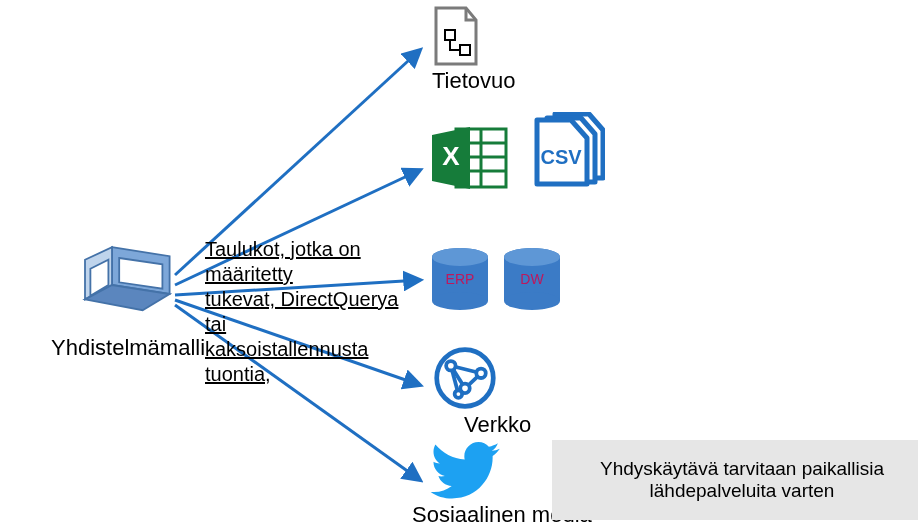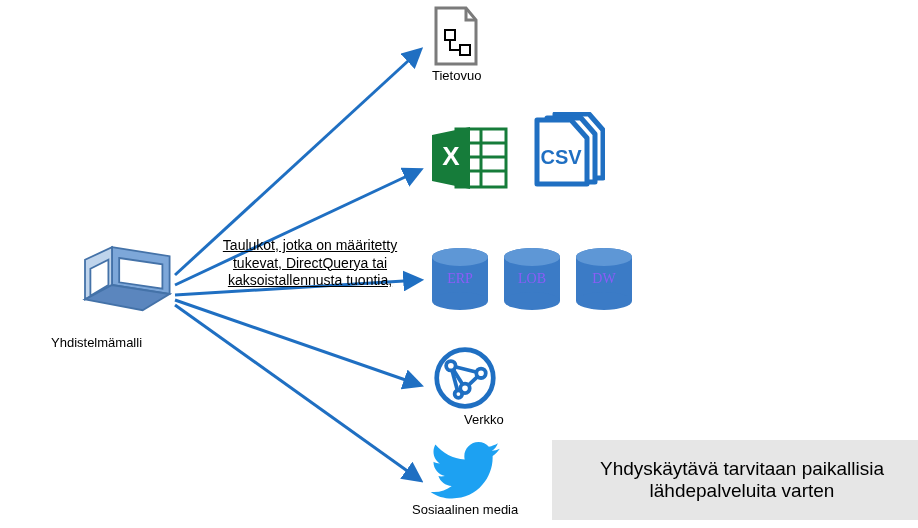--- a/index.html
+++ b/index.html
@@ -7,40 +7,39 @@
     padding: 0;
     width: 918px;
     height: 528px;
     font-family: "Segoe UI", Arial, sans-serif;
     background: #fff;
     color: #000;
     position: relative;
     overflow: hidden;
   }
   .abs { position: absolute; }
-  .label { font-size: 13px; color: #000; }
+  .label { font-size: 22px; color: #000; }
   .anno {
-    font-size: 14px;
+    font-size: 20px;
     color: #000;
-    text-align: center;
+    text-align: left;
     line-height: 1.25;
   }
   .anno .underlined { text-decoration: underline; }
   .db-row { display: flex; gap: 12px; }
   .db {
     width: 60px;
     height: 64px;
     display: flex;
     align-items: center;
     justify-content: center;
-    color: #8b5cf6;
+    color: #be185d;
     font-size: 14px;
     font-weight: 500;
     position: relative;
-    font-family: Liberation Serif, serif;
   }
   .db svg { position: absolute; top: 0; left: 0; }
   .db span { position: relative; z-index: 2; }
   .info-box {
     background: #e6e6e6;
     padding: 18px 10px;
     text-align: center;
     font-size: 19px;
     color: #000;
     width: 360px;
@@ -127,29 +126,20 @@
     </svg>
     <span>ERP</span>
   </div>
   <div class="db">
     <svg viewBox="0 0 60 64" width="60" height="64">
       <ellipse cx="30" cy="10" rx="28" ry="9" fill="#3B7BC6"></ellipse>
       <rect x="2" y="10" width="56" height="44" fill="#3B7BC6"></rect>
       <ellipse cx="30" cy="54" rx="28" ry="9" fill="#3B7BC6"></ellipse>
       <ellipse cx="30" cy="10" rx="28" ry="9" fill="#5E97D6"></ellipse>
     </svg>
-    <span>LOB</span>
-  </div>
-  <div class="db">
-    <svg viewBox="0 0 60 64" width="60" height="64">
-      <ellipse cx="30" cy="10" rx="28" ry="9" fill="#3B7BC6"></ellipse>
-      <rect x="2" y="10" width="56" height="44" fill="#3B7BC6"></rect>
-      <ellipse cx="30" cy="54" rx="28" ry="9" fill="#3B7BC6"></ellipse>
-      <ellipse cx="30" cy="10" rx="28" ry="9" fill="#5E97D6"></ellipse>
-    </svg>
     <span>DW</span>
   </div>
 </div>
 
 <div class="abs" style="left:432px; top:345px;">
   <svg viewBox="0 0 70 70" width="66" height="66">
     <circle cx="35" cy="35" r="30" fill="none" stroke="#1F6FC2" stroke-width="5"></circle>
     <g stroke="#1F6FC2" stroke-width="4" fill="#fff">
       <line x1="20" y1="22" x2="35" y2="46"></line>
       <line x1="35" y1="46" x2="52" y2="30"></line>

